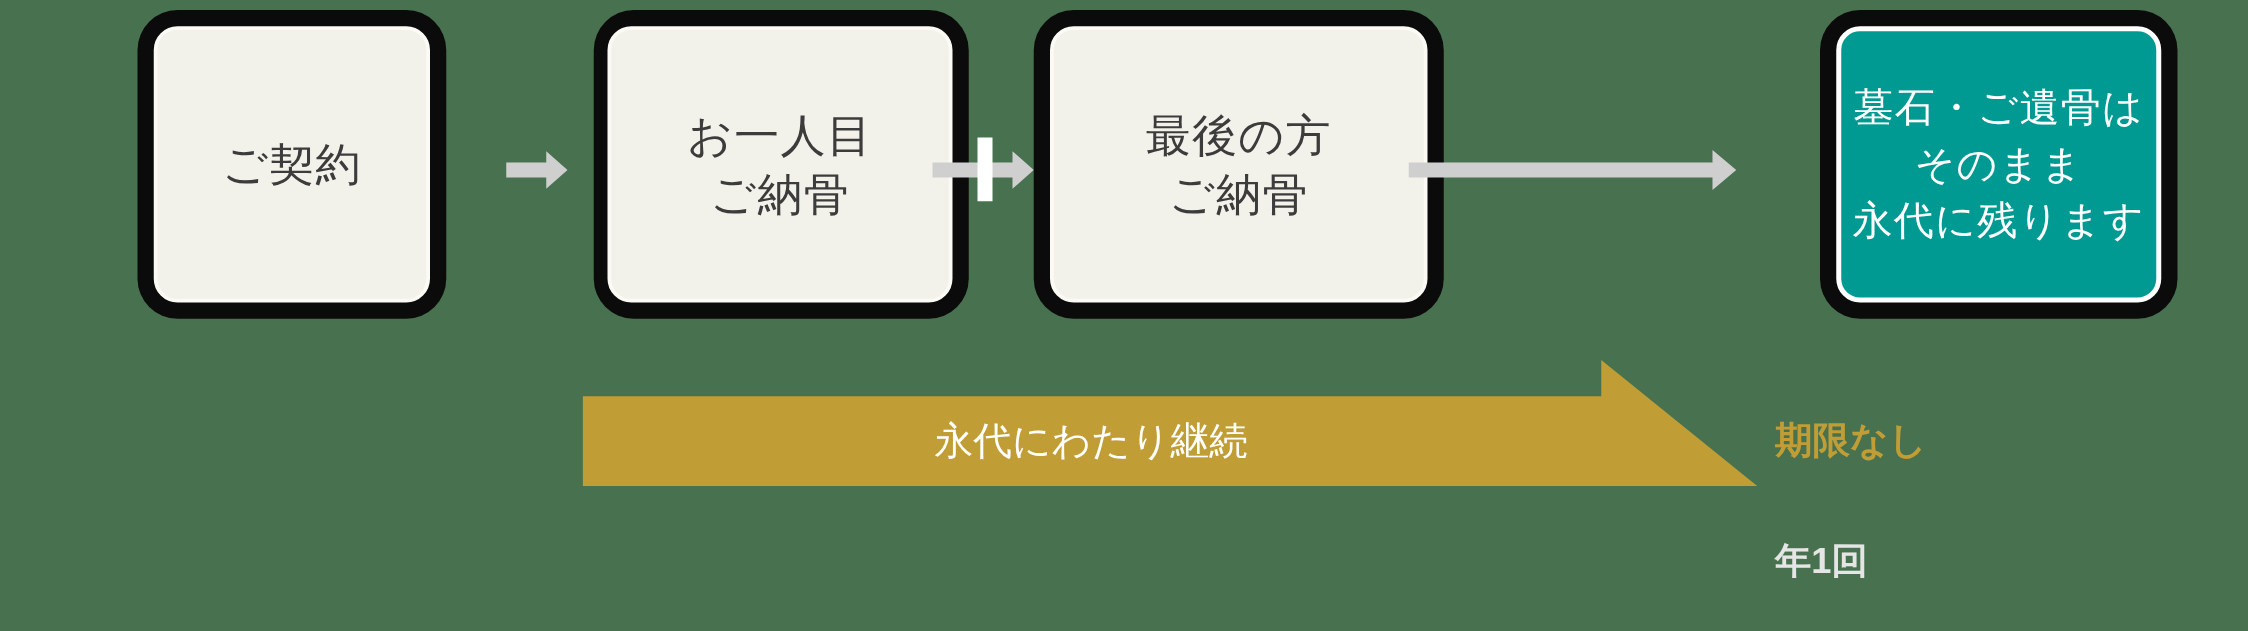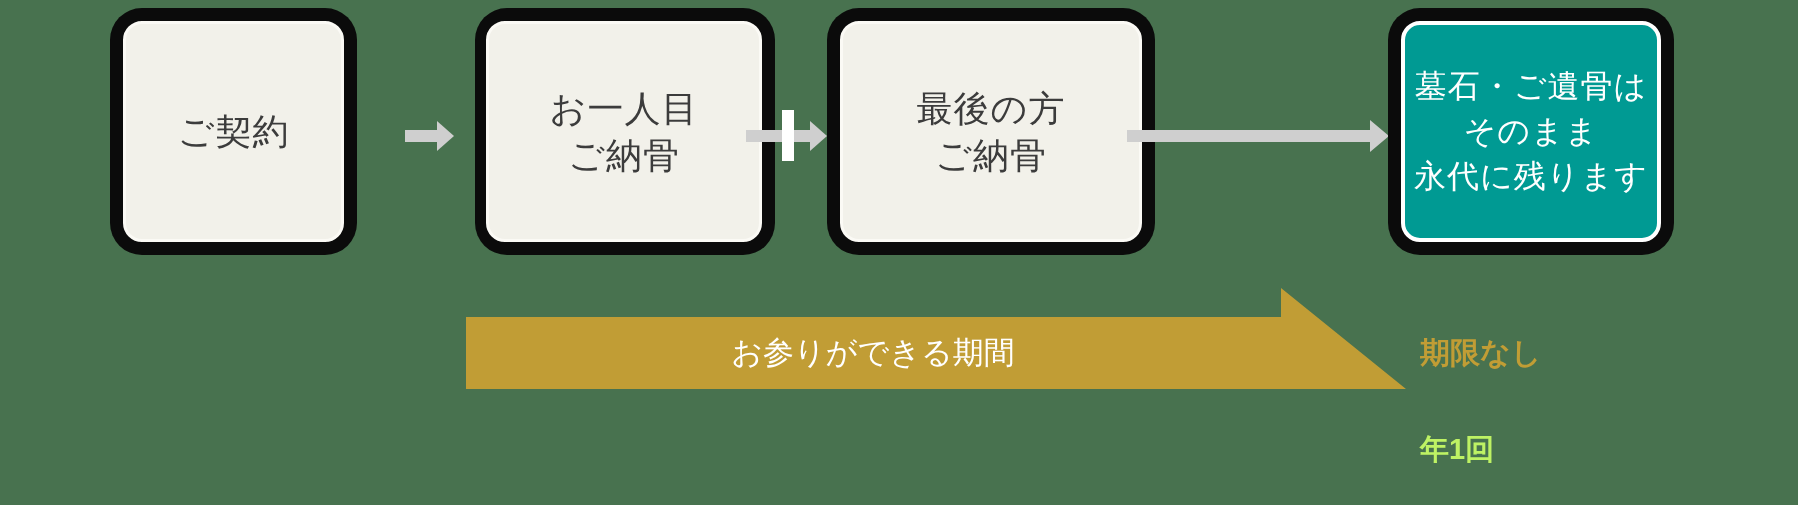--- a/index.html
+++ b/index.html
@@ -93,21 +93,21 @@
     font-weight:bold;
     white-space:nowrap;
   }
   .note-gold{
     left:1420px;top:336px;
     color:#c19d35;
     font-size:30px;line-height:33px;
   }
   .note-teal{
     left:1420px;top:433px;
-    color:#bef264;
+    color:#e5e5e5;
     font-size:29px;line-height:33px;
   }
   .note-line{display:block;}
 </style>
 </head>
 <body>
 
 <div class="canvas">
 
   <div class="box-outer" style="left:110px;top:8px;width:247px;height:247px;">
@@ -133,30 +133,30 @@
   <div class="box-outer" style="left:827px;top:8px;width:328px;height:247px;">
     <div class="box-inner cream">
       <span class="box-line">最後の方</span>
       <span class="box-line">ご納骨</span>
     </div>
   </div>
 
   <div class="shaft" style="left:1127px;top:130px;width:245px;"></div>
   <div class="head" style="left:1370px;top:120px;border-top-width:16px;border-bottom-width:16px;border-left-width:19px;"></div>
 
-  <div class="box-outer" style="left:1388px;top:8px;width:286px;height:247px;">
+  <div class="box-outer" style="left:1456px;top:8px;width:286px;height:247px;">
     <div class="box-inner teal">
       <span class="box-line">墓石・ご遺骨は</span>
       <span class="box-line">そのまま</span>
       <span class="box-line">永代に残ります</span>
     </div>
   </div>
 
   <div class="banner banner-gold">
-    <span class="banner-label">お参りができる期間</span>
+    <span class="banner-label">永代にわたり継続</span>
   </div>
   <div class="note note-gold">
     <span class="note-line">期限なし</span>
   </div>
 
   <div class="note note-teal">
     <span class="note-line">年1回</span>
   </div>
 
 </div>

